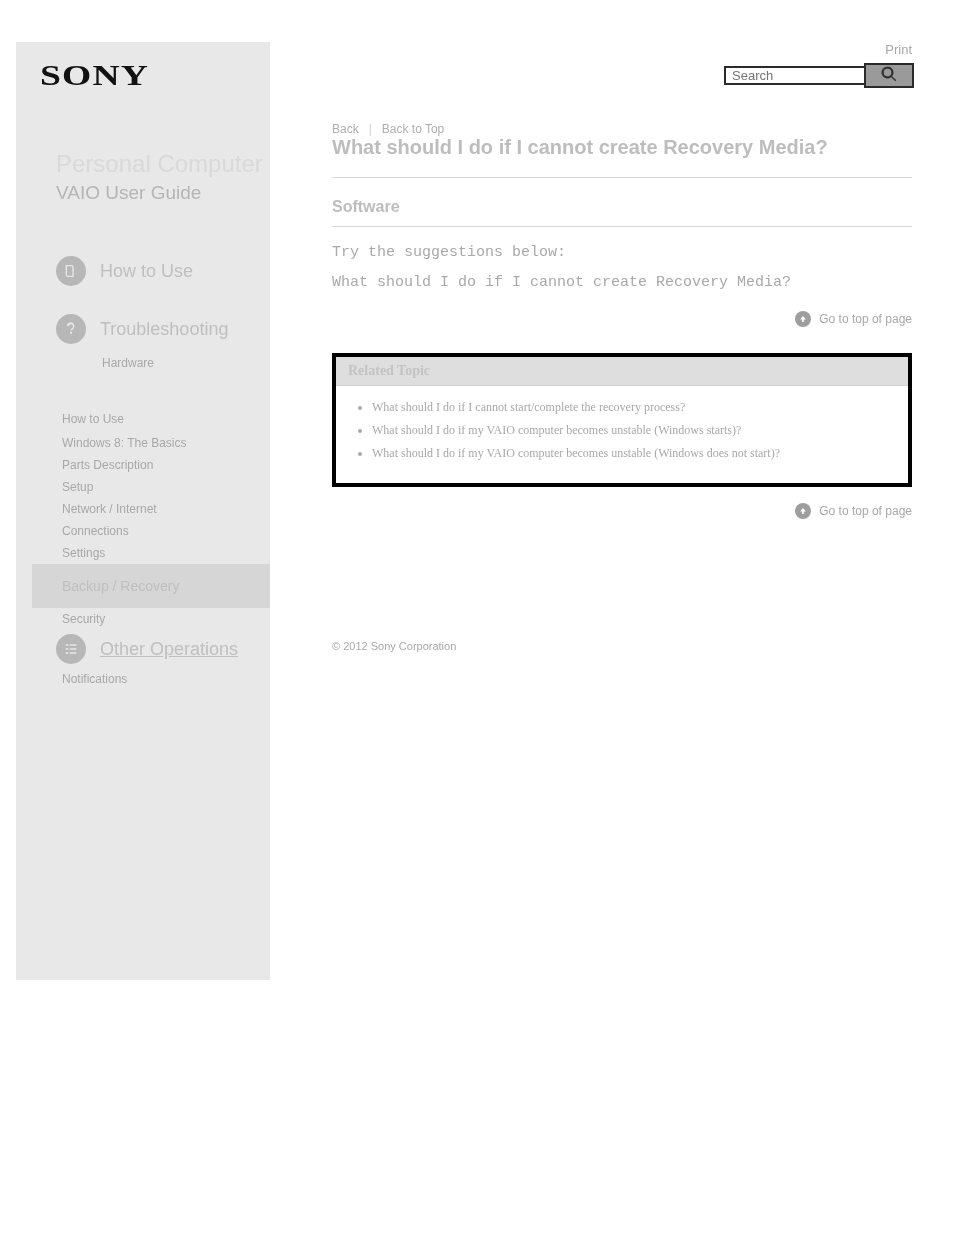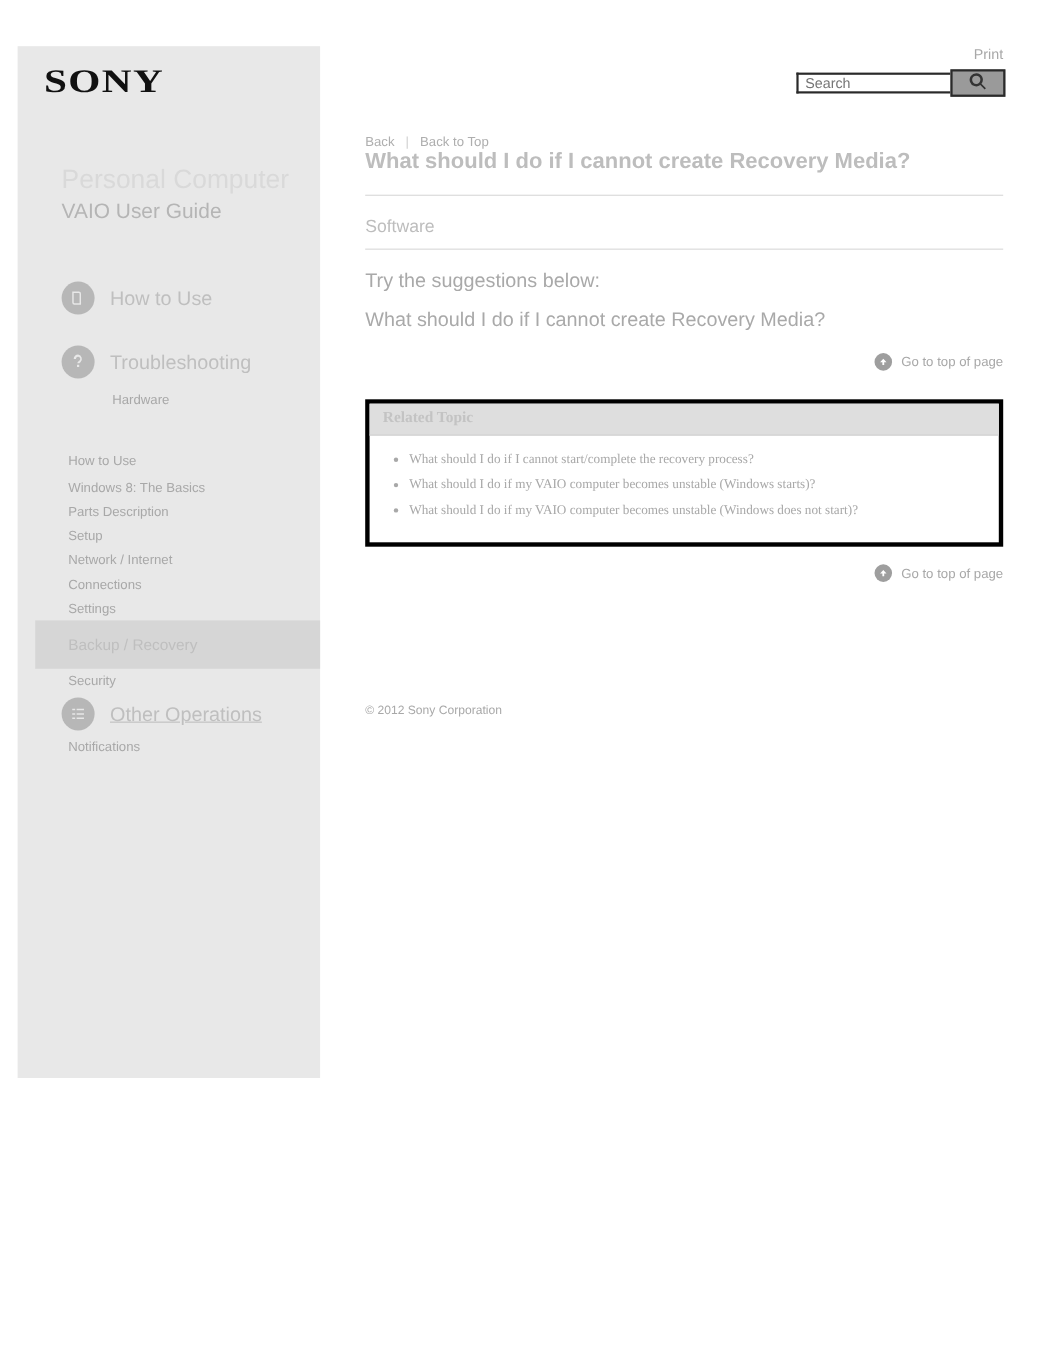--- a/index.html
+++ b/index.html
@@ -62,21 +62,21 @@
     border: 2px solid #2a2a2a;
     background: #9a9a9a;
     cursor: pointer;
     display:flex; align-items:center; justify-content:center;
   }
 
   .sidebar {
     position: absolute;
     left: 16px;
     top: 42px;
-    width: 275px;
+    width: 254px;
     height: 942px;
     background: #e8e8e8;
     padding: 16px 0 0 0;
   }
   .sidebar-inner { padding-top: 150px; margin-left: 16px; }
 
   .side-item {
     display: flex;
     align-items: center;
     gap: 14px;
@@ -135,30 +135,31 @@
   .article h1 {
     font-size: 20px;
     font-weight: bold;
     color: #bdbdbd;
     border-bottom: 1px solid #d7d7d7;
     padding-bottom: 18px;
     margin-bottom: 10px;
   }
   .article h2 {
     font-size: 16px;
-    font-weight: normal;
+    font-weight: bold;
     color: #bdbdbd;
     border-bottom: 1px solid #d7d7d7;
     padding: 10px 0;
     margin-bottom: 14px;
   }
   .article p.body {
-    font-size: 18px;
+    font-size: 15px;
     line-height: 1.6;
     color: #a9a9a9;
+    font-family: Liberation Mono, monospace;
   }
 
   .top-link {
     display:flex; justify-content:flex-end; align-items:center;
     gap:8px;
     font-size: 12px;
     color:#a8a8a8;
     margin: 16px 0 26px 0;
     cursor:pointer;
     text-align:center;

